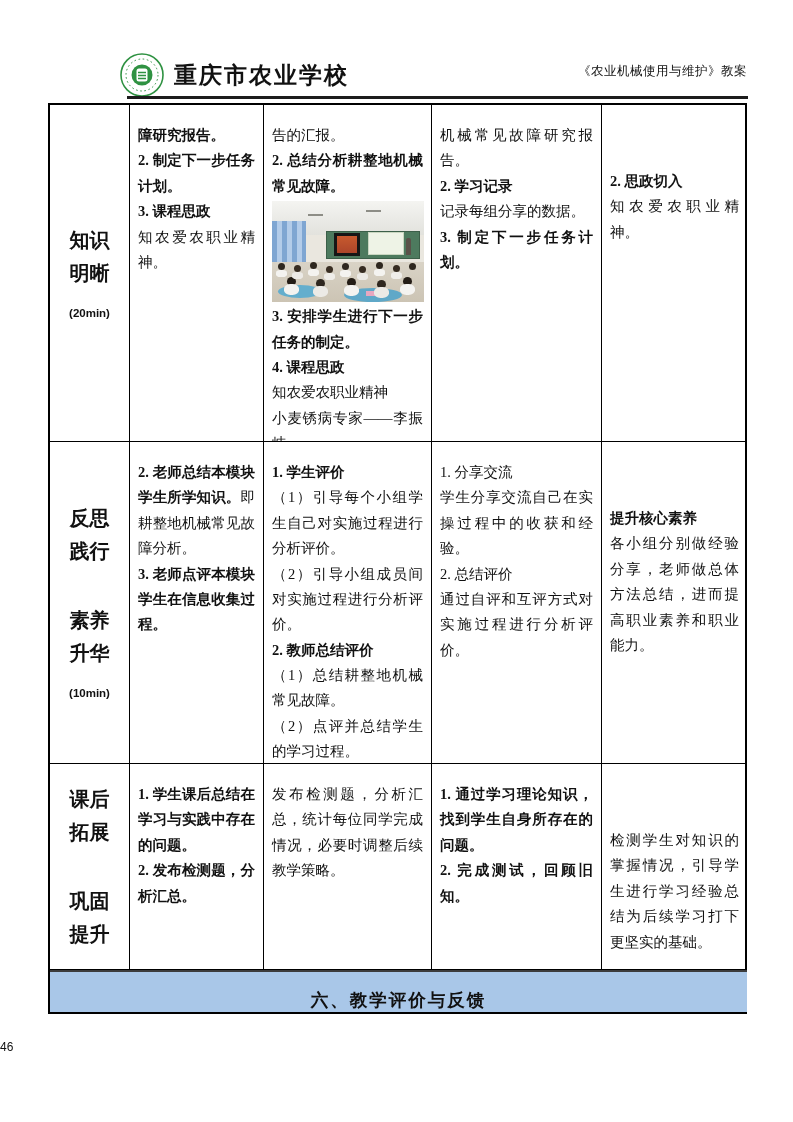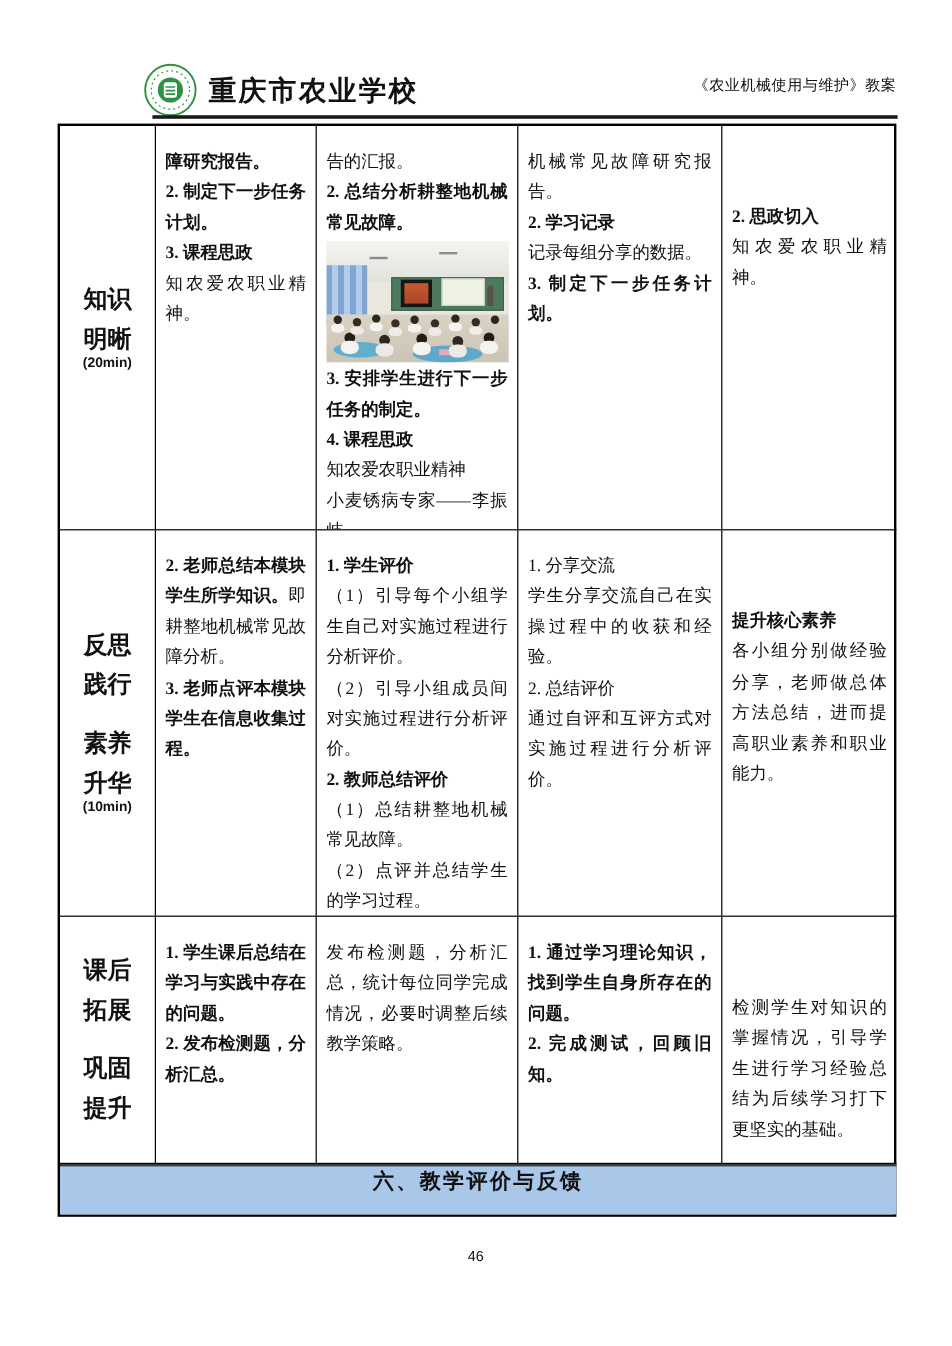--- a/index.html
+++ b/index.html
@@ -17,21 +17,21 @@
   .hrule { position:absolute; left:127px; top:96px; width:621px; height:2.5px; background:#1c1c1c; }
 
   
   .lesson-table { position:absolute; left:48px; top:103px; width:699px;
     display:grid; grid-template-columns:80px 134px 168px 170px 145px;
     grid-template-rows:337px 322px 206px 42px; border:2px solid #000; }
   .t-cell, .t-stage { border-right:1px solid #000; border-bottom:1px solid #000; overflow:hidden; }
   .last-col { border-right:none;margin-top:46px; }
 
   .t-stage { display:flex; flex-direction:column; align-items:center; justify-content:center;
-    gap:16px; font-family:"Liberation Sans","DejaVu Sans",sans-serif; font-weight:700;
+    gap:36px; font-family:"Liberation Sans","DejaVu Sans",sans-serif; font-weight:700;
     font-size:20px; line-height:1.65; text-align:center; }
   .stage-group { display:flex; flex-direction:column; }
   .stage-time { font-size:11.5px; font-weight:700; margin-top:-22px; letter-spacing:0; }
 
   .t-cell { padding:18px 8px 4px 8px; font-size:14.5px; line-height:1.75;
     text-align:justify; word-break:break-all; }
   .t-cell p { margin:0; }
   .b { font-weight:700; }
 
   
@@ -65,25 +65,25 @@
     64px 0 0 #2e271f,81px 3px 0 #362c22,98px -1px 0 #2e271f,115px 2px 0 #362c22,
     131px 0 0 #2e271f,10px 15px 0 1px #241d16,39px 17px 0 1px #2e271f,70px 16px 0 1px #241d16,
     100px 18px 0 1px #2e271f,126px 15px 0 1px #241d16; }
   .ph-shirts { position:absolute; left:4px; top:69px; width:11px; height:7px; border-radius:40%;
     background:#f4f3f0; box-shadow:16px 2px 0 #eceae6,32px -1px 0 #f4f3f0,48px 3px 0 #efede9,
     64px 0 0 #f4f3f0,81px 3px 0 #eceae6,98px -1px 0 #f4f3f0,115px 2px 0 #efede9,
     10px 16px 0 2px #f4f3f0,39px 18px 0 2px #eceae6,70px 17px 0 2px #f4f3f0,
     100px 19px 0 2px #eceae6,126px 16px 0 2px #f4f3f0; }
 
   
-  .banner { grid-column:1 / -1; display:flex; align-items:flex-start; justify-content:center;
+  .banner { grid-column:1 / -1; display:flex; align-items:flex-end; justify-content:center;
     background:var(--banner-bg,#a9c7e8); border-top:2px solid var(--banner-border,#3c3c3c);
     font-family:"Liberation Sans","DejaVu Sans",sans-serif; font-weight:700; font-size:17.5px;
     letter-spacing:2px; }
-  .pageno { position:absolute; top:1040px; left:0; right:0; text-align:center; font-size:12px;
+  .pageno { position:absolute; top:1040px; left:0; right:0; font-size:12px;
     font-family:"Liberation Sans","DejaVu Sans",sans-serif; }
 </style>
 </head>
 <body>
 
 <div class="page">
 
   <div>
     <span class="logo">
       <svg width="46" height="46" viewBox="0 0 46 46">

